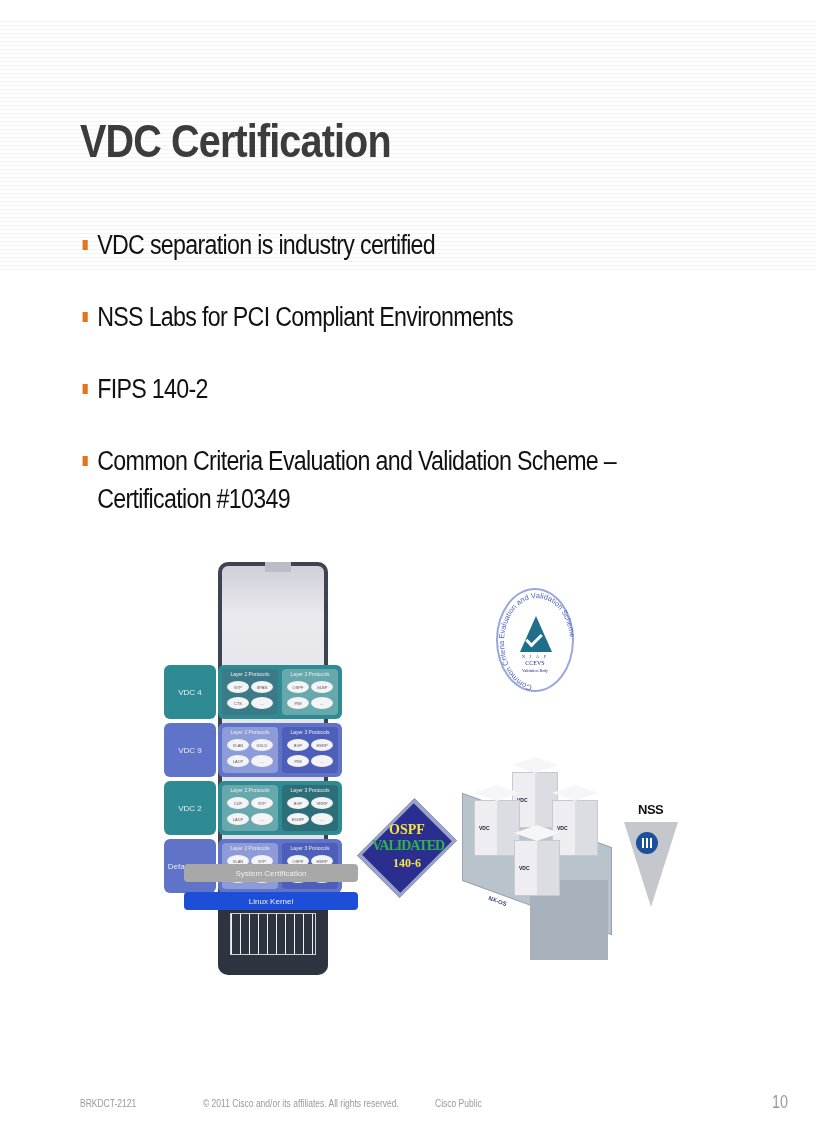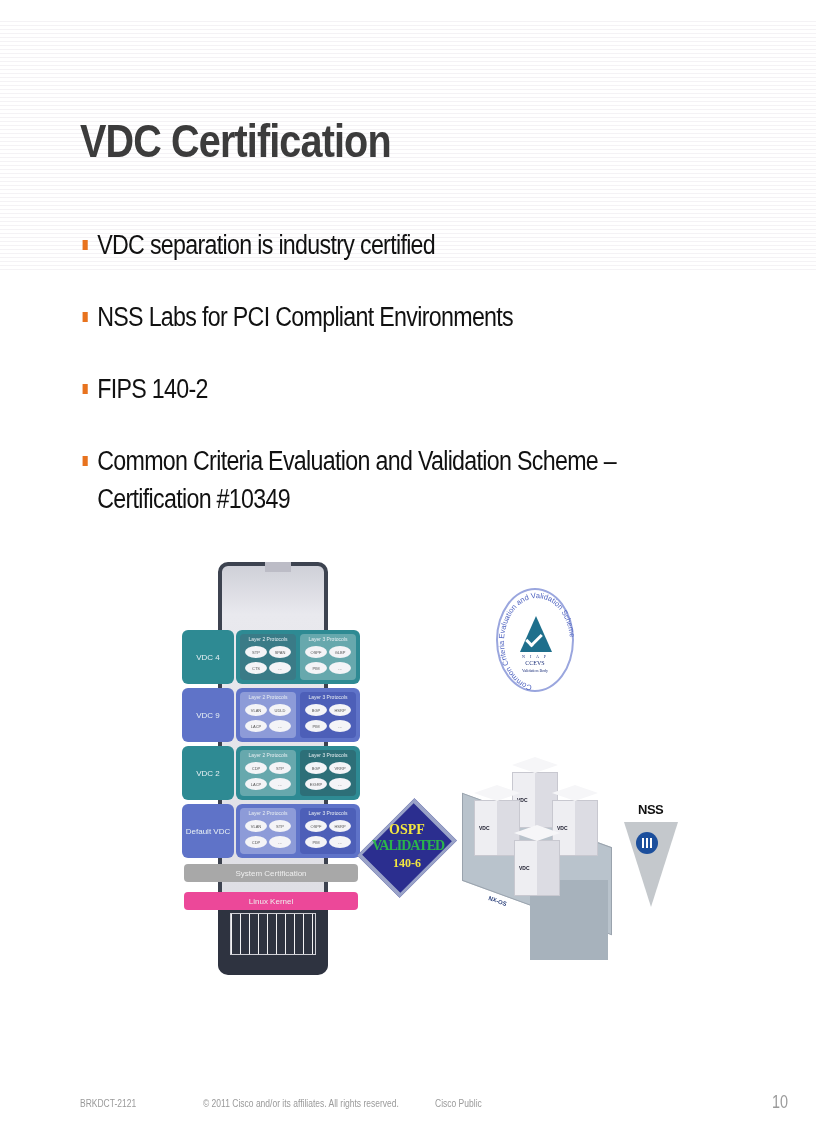--- a/index.html
+++ b/index.html
@@ -38,39 +38,39 @@
     border: 4px solid #3d4350; border-radius: 10px;
   }
   .chassis-top-notch { position:absolute; left:43px; top:-4px; width:26px; height:10px; background:#bcbcc6; }
   .chassis-bottom {
     position: absolute; left: 218px; top: 905px; width: 110px; height: 70px;
     background: #2e3340; border-radius: 0 0 10px 10px;
   }
   .grill { position:absolute; left:12px; top:8px; width:86px; height:42px;
     background: repeating-linear-gradient(90deg,#f2f2f4 0 1px,#2e3340 1px 9px);
     border:1px solid #d0d0d6; }
-  .vdc-row { position: absolute; left: 182px; width: 178px; height: 62px; }
+  .vdc-row { position: absolute; left: 164px; width: 178px; height: 62px; margin-top: 35px; }
   .vdc-label {
     position: absolute; left: 0; top: 0; width: 52px; height: 54px; border-radius: 6px;
     color: #e8f0f4; font-size: 8px; display: flex; align-items: center; justify-content: center;
   }
   .vdc-panel { position: absolute; left: 54px; top: 0; width: 124px; height: 54px; border-radius: 6px; }
   .proto-box { position: absolute; top: 4px; width: 56px; height: 46px; border-radius: 4px; }
   .proto-box .ptitle { font-size: 5px; color: #e8eef2; text-align: center; margin-top: 2px; }
   .pill { position: absolute; width: 22px; height: 12px; border-radius: 50%; background: #f4f4f7; font-size: 4px; color: #555; display:flex; align-items:center; justify-content:center; }
   .teal .vdc-label, .teal .vdc-panel { background: #2e8a93; }
   .blue .vdc-label, .blue .vdc-panel { background: #5f73c8; }
   .teal .l2 { background: #3a7b87; } .teal .l3 { background: #67a8ad; }
   .blue .l2 { background: #8d9bd8; } .blue .l3 { background: #4d5fb8; }
   .layer-bar {
     position: absolute; left: 184px; width: 174px; height: 18px; border-radius: 4px;
     color: #eee; font-size: 8px; display: flex; align-items: center; justify-content: center;
   }
   .sysinf { top: 864px; background: #a8a8a8; }
-  .kernel { top: 892px; background: #ec4899; }
+  .kernel { top: 892px; background: #1d4ed8; }
 
   
   .cc-badge {
     position: absolute; left: 496px; top: 588px; width: 78px; height: 104px;
     border: 2px solid #9aa6de; border-radius: 50%;
   }
   .cc-badge .ring-text { position:absolute; inset:0; }
   .cc-tri { position:absolute; left:22px; top:26px; width:0; height:0;
     border-left: 16px solid transparent; border-right: 16px solid transparent; border-bottom: 36px solid #1e6f8c; }
   .cc-check { position:absolute; left:28px; top:44px; width:16px; height:9px; border-left:3px solid #fff; border-bottom:3px solid #fff; transform: rotate(-45deg); }

